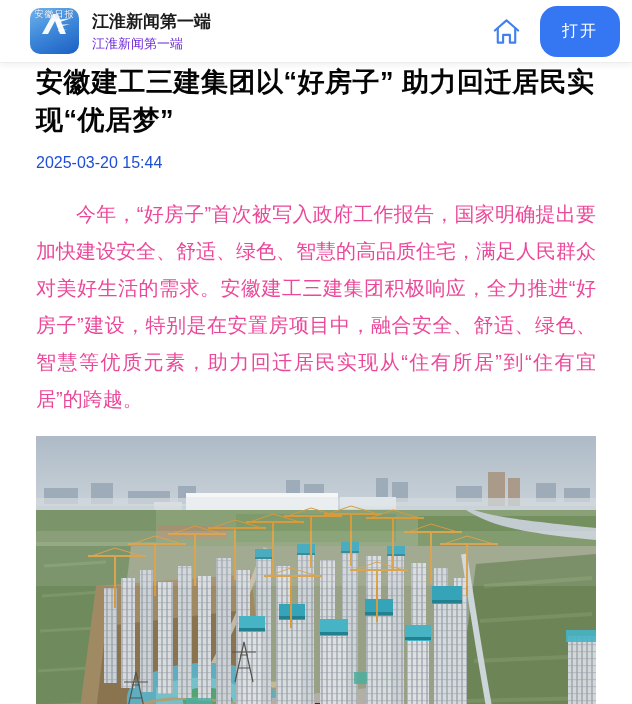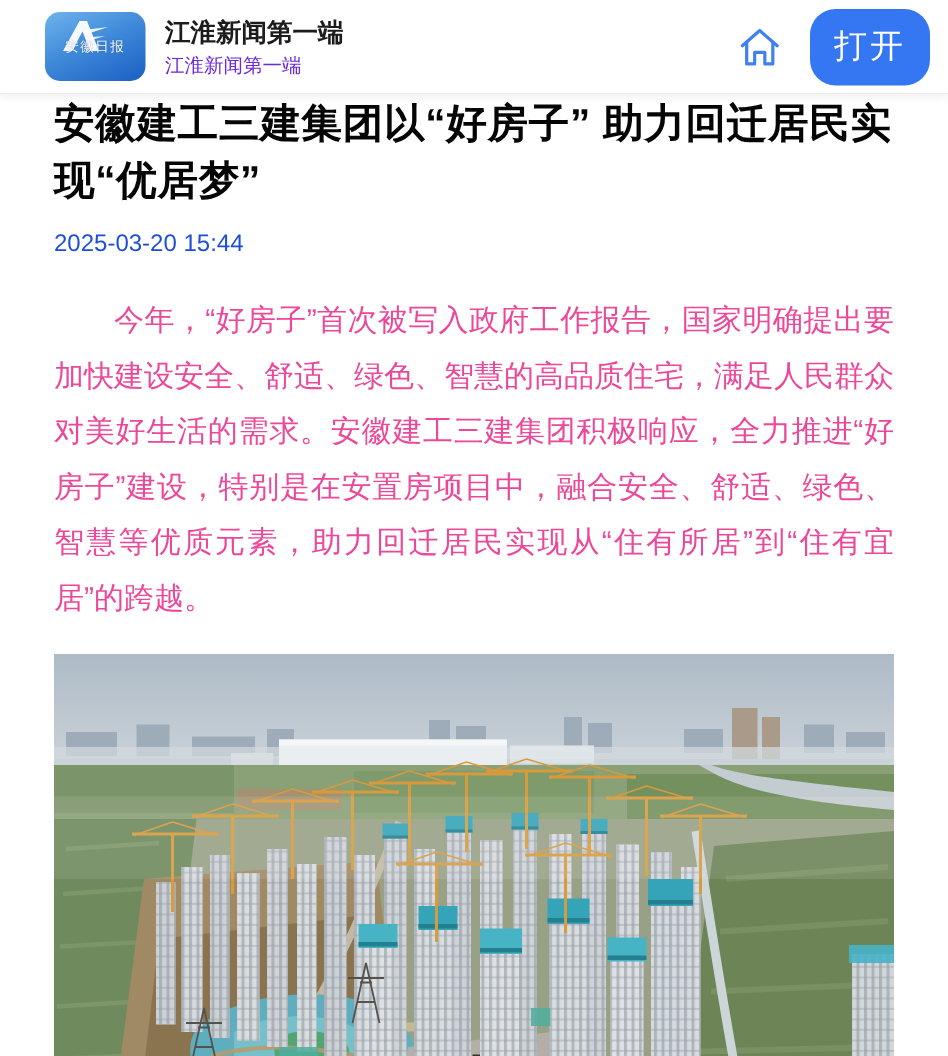--- a/index.html
+++ b/index.html
@@ -16,27 +16,27 @@
     display: flex;
     align-items: center;
     height: 63px;
     padding: 0 12px 0 30px;
     background: #fff;
     border-bottom: 1px solid #ededed;
     box-shadow: 0 3px 6px rgba(0,0,0,.05);
     position: relative;
   }
   .app-icon {
-    width: 67px; height: 46px;
+    width: 49px; height: 46px;
     border-radius: 10px;
     background: linear-gradient(155deg, #6fb3ec 0%, #3e88d9 48%, #1b5fc3 100%);
     position: relative;
     overflow: hidden;
     flex: 0 0 auto;
-    display: flex; align-items: center; justify-content: center;
+    display: flex; align-items: flex-start; justify-content: center;
   }
   .app-icon svg { position: absolute; top: 4px; left: 6px; }
   .app-icon-text {
     position: relative;
     color: #fff;
     font-size: 9px;
     line-height: 13px;
     letter-spacing: 1px;
     white-space: nowrap;
     text-shadow: 0 0 1px rgba(0,0,60,.35);
@@ -60,21 +60,21 @@
     width: 31px; height: 31px;
     cursor: pointer;
   }
   .open-btn {
     flex: 0 0 auto;
     width: 80px; height: 51px;
     border: none;
     border-radius: 17px;
     background: #3577f2;
     color: #fff;
-    font-size: 22px;
+    font-size: 16px;
     font-family: inherit;
     cursor: pointer;
     letter-spacing: 2px;
   }
   
   .article { padding: 0 36px 12px; background: #fff; }
   .article-title {
     font-size: 27px;
     line-height: 38px;
     font-weight: 700;

